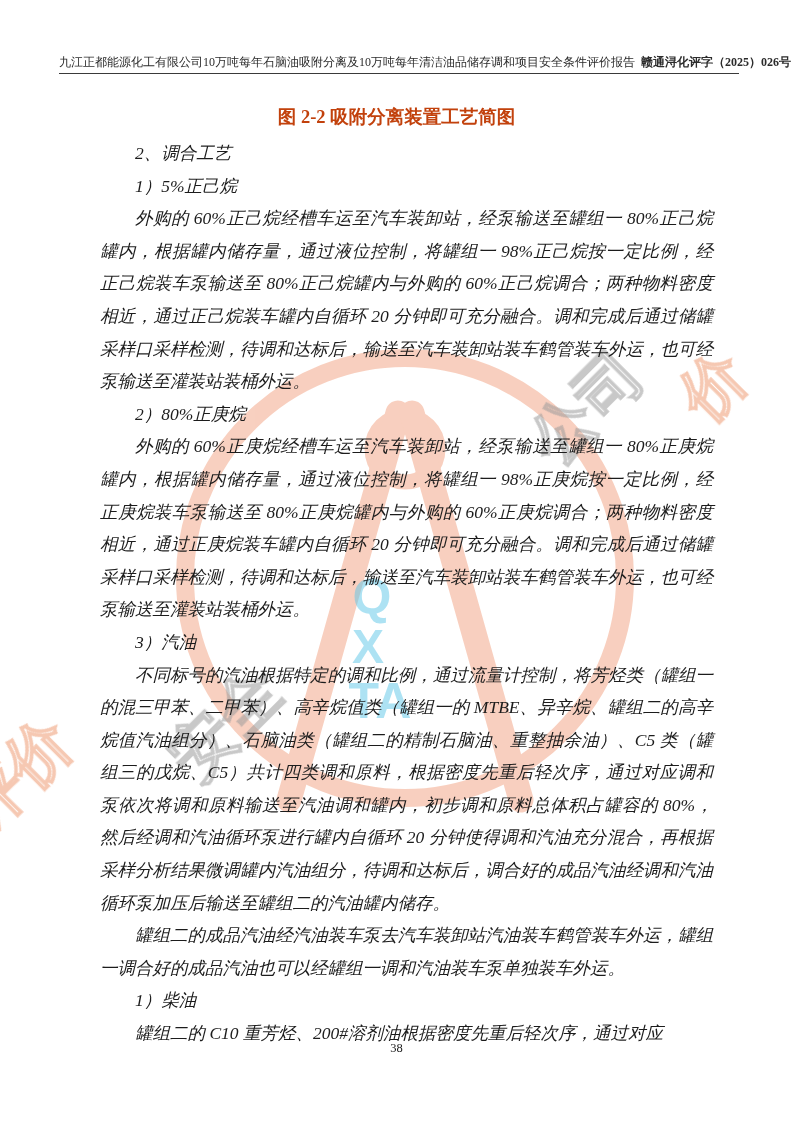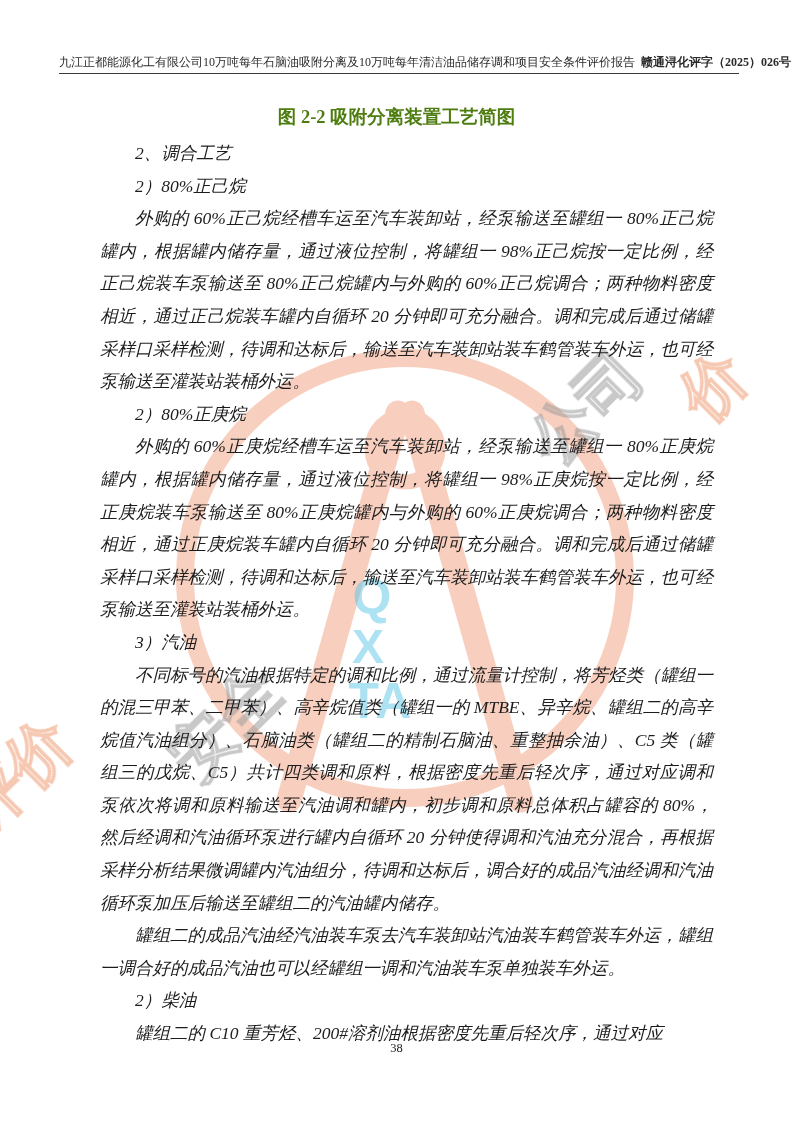--- a/index.html
+++ b/index.html
@@ -11,21 +11,21 @@
   .watermark{position:absolute;inset:0;z-index:0;pointer-events:none;}
   .header{
     position:absolute;top:56px;left:59px;width:680px;z-index:2;
     border-bottom:1px solid #3a3a3a;padding-bottom:4px;
     font-size:12px;line-height:13px;color:#2b2b2b;white-space:nowrap;
     display:flex;justify-content:space-between;gap:6px;
   }
   .header .doc-no{font-weight:bold;}
   .doc-title{
     position:absolute;top:104px;left:0;width:793px;z-index:2;
-    text-align:center;font-weight:bold;font-size:18.5px;color:#4d7c0f;
+    text-align:center;font-weight:bold;font-size:18.5px;color:#c2410c;
   }
   .content{
     position:absolute;top:137px;left:100px;width:613px;z-index:1;
     font-size:17.5px;line-height:32.6px;text-align:justify;
     text-justify:inter-ideograph;
   }
   .content p{margin:0;text-indent:2em;font-style:italic;}
   .content p.subhead{text-align:left;}
   .footer{
     position:absolute;top:1041px;left:0;width:793px;z-index:2;
@@ -65,26 +65,26 @@
 
   <div class="header">
     <span>九江正都能源化工有限公司10万吨每年石脑油吸附分离及10万吨每年清洁油品储存调和项目安全条件评价报告</span>
     <span class="doc-no">赣通浔化评字（2025）026号</span>
   </div>
 
   <div class="doc-title">图 2-2 吸附分离装置工艺简图</div>
 
   <div class="content">
     <p class="subhead">2、调合工艺</p>
-    <p class="subhead">2）80%正己烷</p>
+    <p class="subhead">1）5%正己烷</p>
     <p class="para">外购的 60%正己烷经槽车运至汽车装卸站，经泵输送至罐组一 80%正己烷罐内，根据罐内储存量，通过液位控制，将罐组一 98%正己烷按一定比例，经正己烷装车泵输送至 80%正己烷罐内与外购的 60%正己烷调合；两种物料密度相近，通过正己烷装车罐内自循环 20 分钟即可充分融合。调和完成后通过储罐采样口采样检测，待调和达标后，输送至汽车装卸站装车鹤管装车外运，也可经泵输送至灌装站装桶外运。</p>
     <p class="subhead">2）80%正庚烷</p>
     <p class="para">外购的 60%正庚烷经槽车运至汽车装卸站，经泵输送至罐组一 80%正庚烷罐内，根据罐内储存量，通过液位控制，将罐组一 98%正庚烷按一定比例，经正庚烷装车泵输送至 80%正庚烷罐内与外购的 60%正庚烷调合；两种物料密度相近，通过正庚烷装车罐内自循环 20 分钟即可充分融合。调和完成后通过储罐采样口采样检测，待调和达标后，输送至汽车装卸站装车鹤管装车外运，也可经泵输送至灌装站装桶外运。</p>
     <p class="subhead">3）汽油</p>
     <p class="para">不同标号的汽油根据特定的调和比例，通过流量计控制，将芳烃类（罐组一的混三甲苯、二甲苯）、高辛烷值类（罐组一的 MTBE、异辛烷、罐组二的高辛烷值汽油组分）、石脑油类（罐组二的精制石脑油、重整抽余油）、C5 类（罐组三的戊烷、C5）共计四类调和原料，根据密度先重后轻次序，通过对应调和泵依次将调和原料输送至汽油调和罐内，初步调和原料总体积占罐容的 80%，然后经调和汽油循环泵进行罐内自循环 20 分钟使得调和汽油充分混合，再根据采样分析结果微调罐内汽油组分，待调和达标后，调合好的成品汽油经调和汽油循环泵加压后输送至罐组二的汽油罐内储存。</p>
     <p class="para">罐组二的成品汽油经汽油装车泵去汽车装卸站汽油装车鹤管装车外运，罐组一调合好的成品汽油也可以经罐组一调和汽油装车泵单独装车外运。</p>
-    <p class="subhead">2）柴油</p>
+    <p class="subhead">1）柴油</p>
     <p class="para">罐组二的 C10 重芳烃、200#溶剂油根据密度先重后轻次序，通过对应</p>
   </div>
 
   <div class="footer">38</div>
 
 </div>
 
 </body></html>

